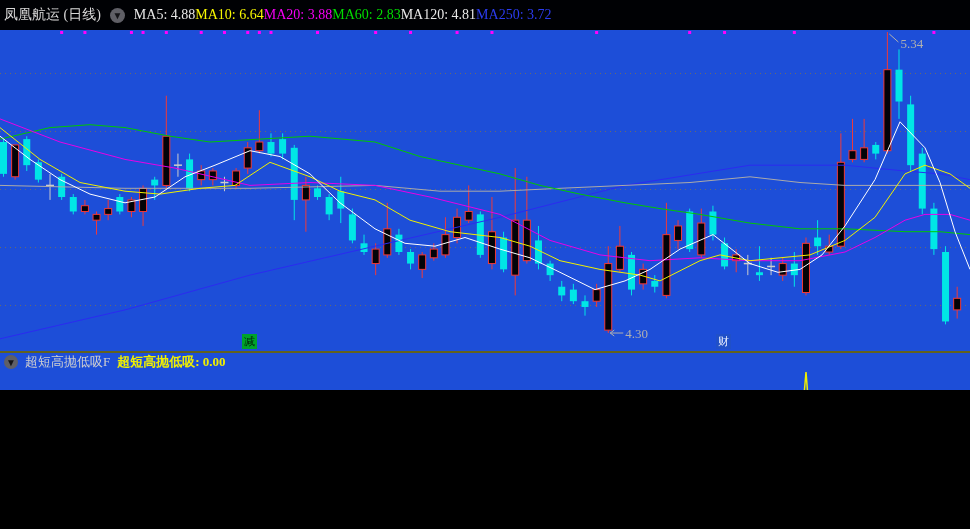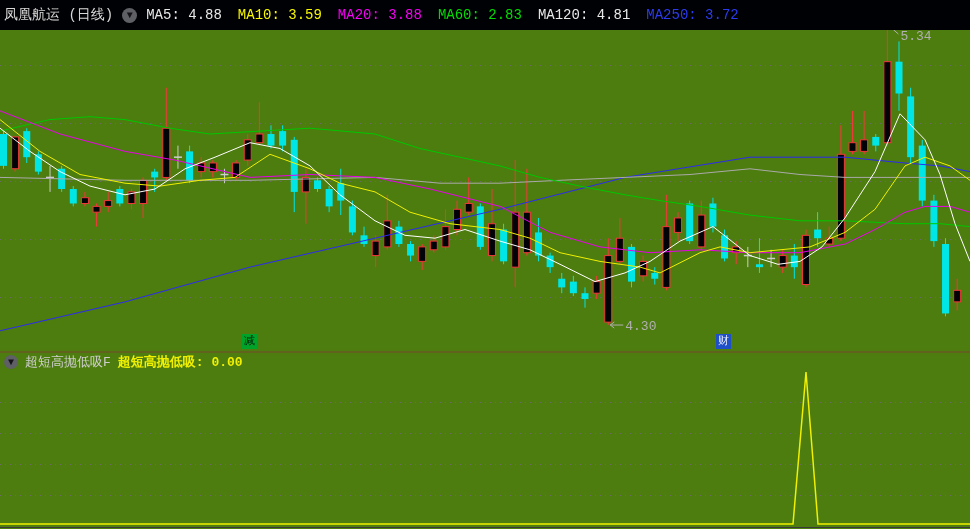--- a/index.html
+++ b/index.html
@@ -1,17 +1,17 @@
 <!DOCTYPE html>
 <html><head>
 <meta charset="utf-8">
 <style>
   html,body{margin:0;padding:0;background:#000;}
-  .screen{position:relative;width:970px;height:529px;background:#4d7c0f;overflow:hidden;
-          font-family:Liberation Mono, monospace;}
+  .screen{position:relative;width:970px;height:390px;background:#1d4ed8;overflow:hidden;
+          font-family:Liberation Serif, serif;}
   .topbar{position:absolute;left:0;top:0;width:970px;height:30px;background:#000104;
           display:flex;align-items:center;gap:9px;padding-left:4px;box-sizing:border-box;
           font-size:14px;white-space:nowrap;z-index:5;}
   .title{color:#d8d8d8;}
   .collapse{width:15px;height:15px;border-radius:50%;background:#5f5f66;color:#141418;
             display:flex;align-items:center;justify-content:center;font-size:10px;line-height:15px;cursor:pointer;}
   .ma-item{letter-spacing:0px;}
   .chartwrap{position:absolute;left:0;top:0;}
   svg{display:block;}
   .divider{position:absolute;left:0;top:351px;width:970px;height:2px;background:#62621f;}
@@ -25,31 +25,31 @@
   .subval{font-weight:bold;text-align:right;}
 </style>
 </head>
 <body>
 
 <div class="screen">
 
   <div class="topbar">
     <span class="title">凤凰航运 (日线)</span>
     <span class="collapse">▼</span>
-    <span style="display:flex;gap:16px;">
+    <span style="display:flex;gap:0;">
         <span class="ma-item" style="color: rgb(232, 232, 232);">MA5: 4.88</span>
-        <span class="ma-item" style="color: rgb(247, 247, 0);">MA10: 3.59</span>
+        <span class="ma-item" style="color: rgb(247, 247, 0);">MA10: 6.64</span>
         <span class="ma-item" style="color: rgb(245, 0, 245);">MA20: 3.88</span>
         <span class="ma-item" style="color: rgb(0, 220, 0);">MA60: 2.83</span>
         <span class="ma-item" style="color: rgb(232, 232, 232);">MA120: 4.81</span>
         <span class="ma-item" style="color: rgb(43, 60, 240);">MA250: 3.72</span>
       </span>
   </div>
 
-  <div class="chartwrap" style="top:20px;">
+  <div class="chartwrap" style="top:28px;">
     <svg width="970" height="332" xmlns="http://www.w3.org/2000/svg">
         <line x1="0" y1="45" x2="970" y2="45" stroke="#6a6a6a" stroke-width="1" stroke-dasharray="1 4" shape-rendering="crispEdges"></line>
         <line x1="0" y1="103" x2="970" y2="103" stroke="#6a6a6a" stroke-width="1" stroke-dasharray="1 4" shape-rendering="crispEdges"></line>
         <line x1="0" y1="161" x2="970" y2="161" stroke="#6a6a6a" stroke-width="1" stroke-dasharray="1 4" shape-rendering="crispEdges"></line>
         <line x1="0" y1="219" x2="970" y2="219" stroke="#6a6a6a" stroke-width="1" stroke-dasharray="1 4" shape-rendering="crispEdges"></line>
         <line x1="0" y1="277" x2="970" y2="277" stroke="#6a6a6a" stroke-width="1" stroke-dasharray="1 4" shape-rendering="crispEdges"></line>
         <line x1="3.5" y1="111.1296000000001" x2="3.5" y2="148.75160000000005" stroke="#00e6e6" stroke-width="1"></line>
         <rect x="0" y="114.02360000000003" width="7" height="31.834000000000074" fill="#00e6e6"></rect>
         <line x1="15.13" y1="116.91759999999996" x2="15.13" y2="151.6456" stroke="#f03a3a" stroke-width="1"></line>
         <rect x="11.63" y="116.91759999999996" width="7" height="31.83400000000009" fill="#020308" stroke="#f03a3a" stroke-width="1"></rect>

